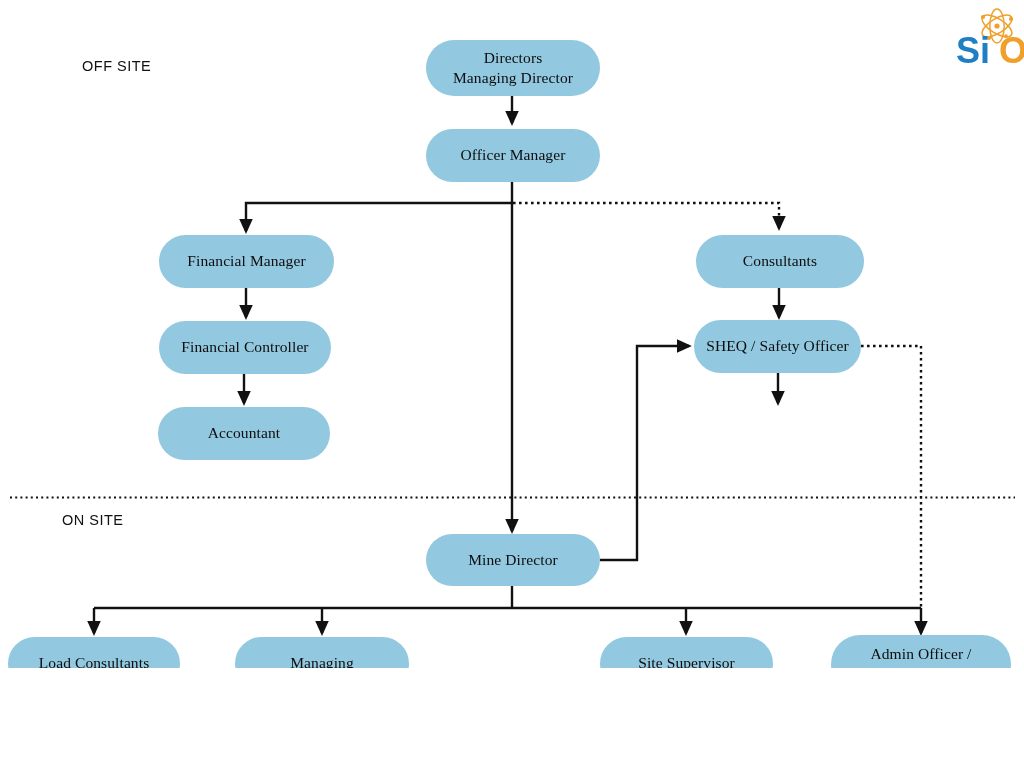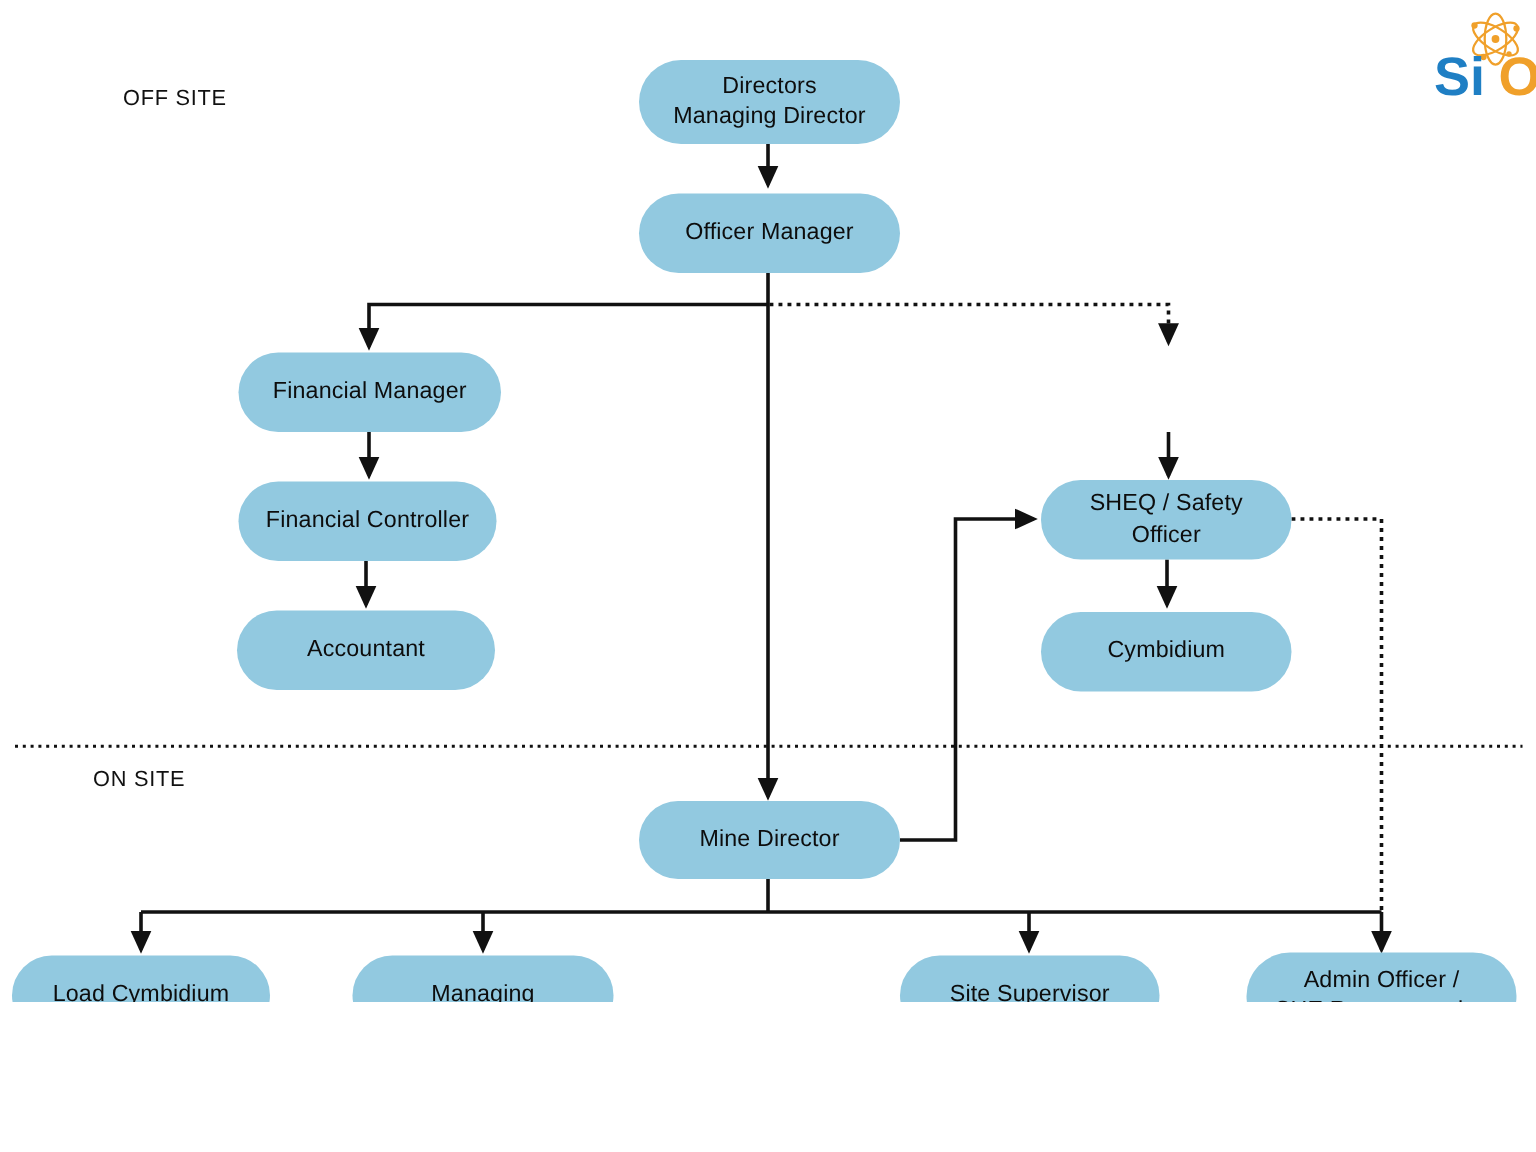--- a/index.html
+++ b/index.html
@@ -33,20 +33,21 @@
     display: flex;
     align-items: center;
     justify-content: center;
     text-align: center;
     color: #0d0d0d;
     font-size: 15.5px;
     line-height: 1.30;
     padding: 2px 10px;
     z-index: 3;
     letter-spacing: 0.1px;
+    font-family: Liberation Serif, serif;
   }
   .node span {
     display: block;
     white-space: pre-line;
   }
   .zone-label {
     position: absolute;
     font-size: 14.5px;
     color: #111111;
     letter-spacing: 0.5px;
@@ -141,35 +142,35 @@
   </div>
 
   <div class="node" style="left:159px; top:321px; width:172px; height:53px;">
     <span>Financial Controller</span>
   </div>
 
   <div class="node" style="left:158px; top:407px; width:172px; height:53px;">
     <span>Accountant</span>
   </div>
 
+  <div class="node" style="left:696px; top:235px; width:168px; height:53px;">
+    <span>Consultants</span>
+  </div>
 
   <div class="node" style="left:694px; top:320px; width:167px; height:53px;">
     <span>SHEQ / Safety Officer</span>
   </div>
 
-  <div class="node" style="left:694px; top:408px; width:167px; height:53px;">
-    <span>Cymbidium</span>
-  </div>
 
   <div class="node" style="left:426px; top:534px; width:174px; height:52px;">
     <span>Mine Director</span>
   </div>
 
   <div class="node" style="left:8px; top:637px; width:172px; height:53px;">
-    <span>Load Cymbidium</span>
+    <span>Load Consultants</span>
   </div>
 
   <div class="node" style="left:235px; top:637px; width:174px; height:53px;">
     <span>Managing</span>
   </div>
 
   <div class="node" style="left:600px; top:637px; width:173px; height:53px;text-align:center;">
     <span>Site Supervisor</span>
   </div>
 

